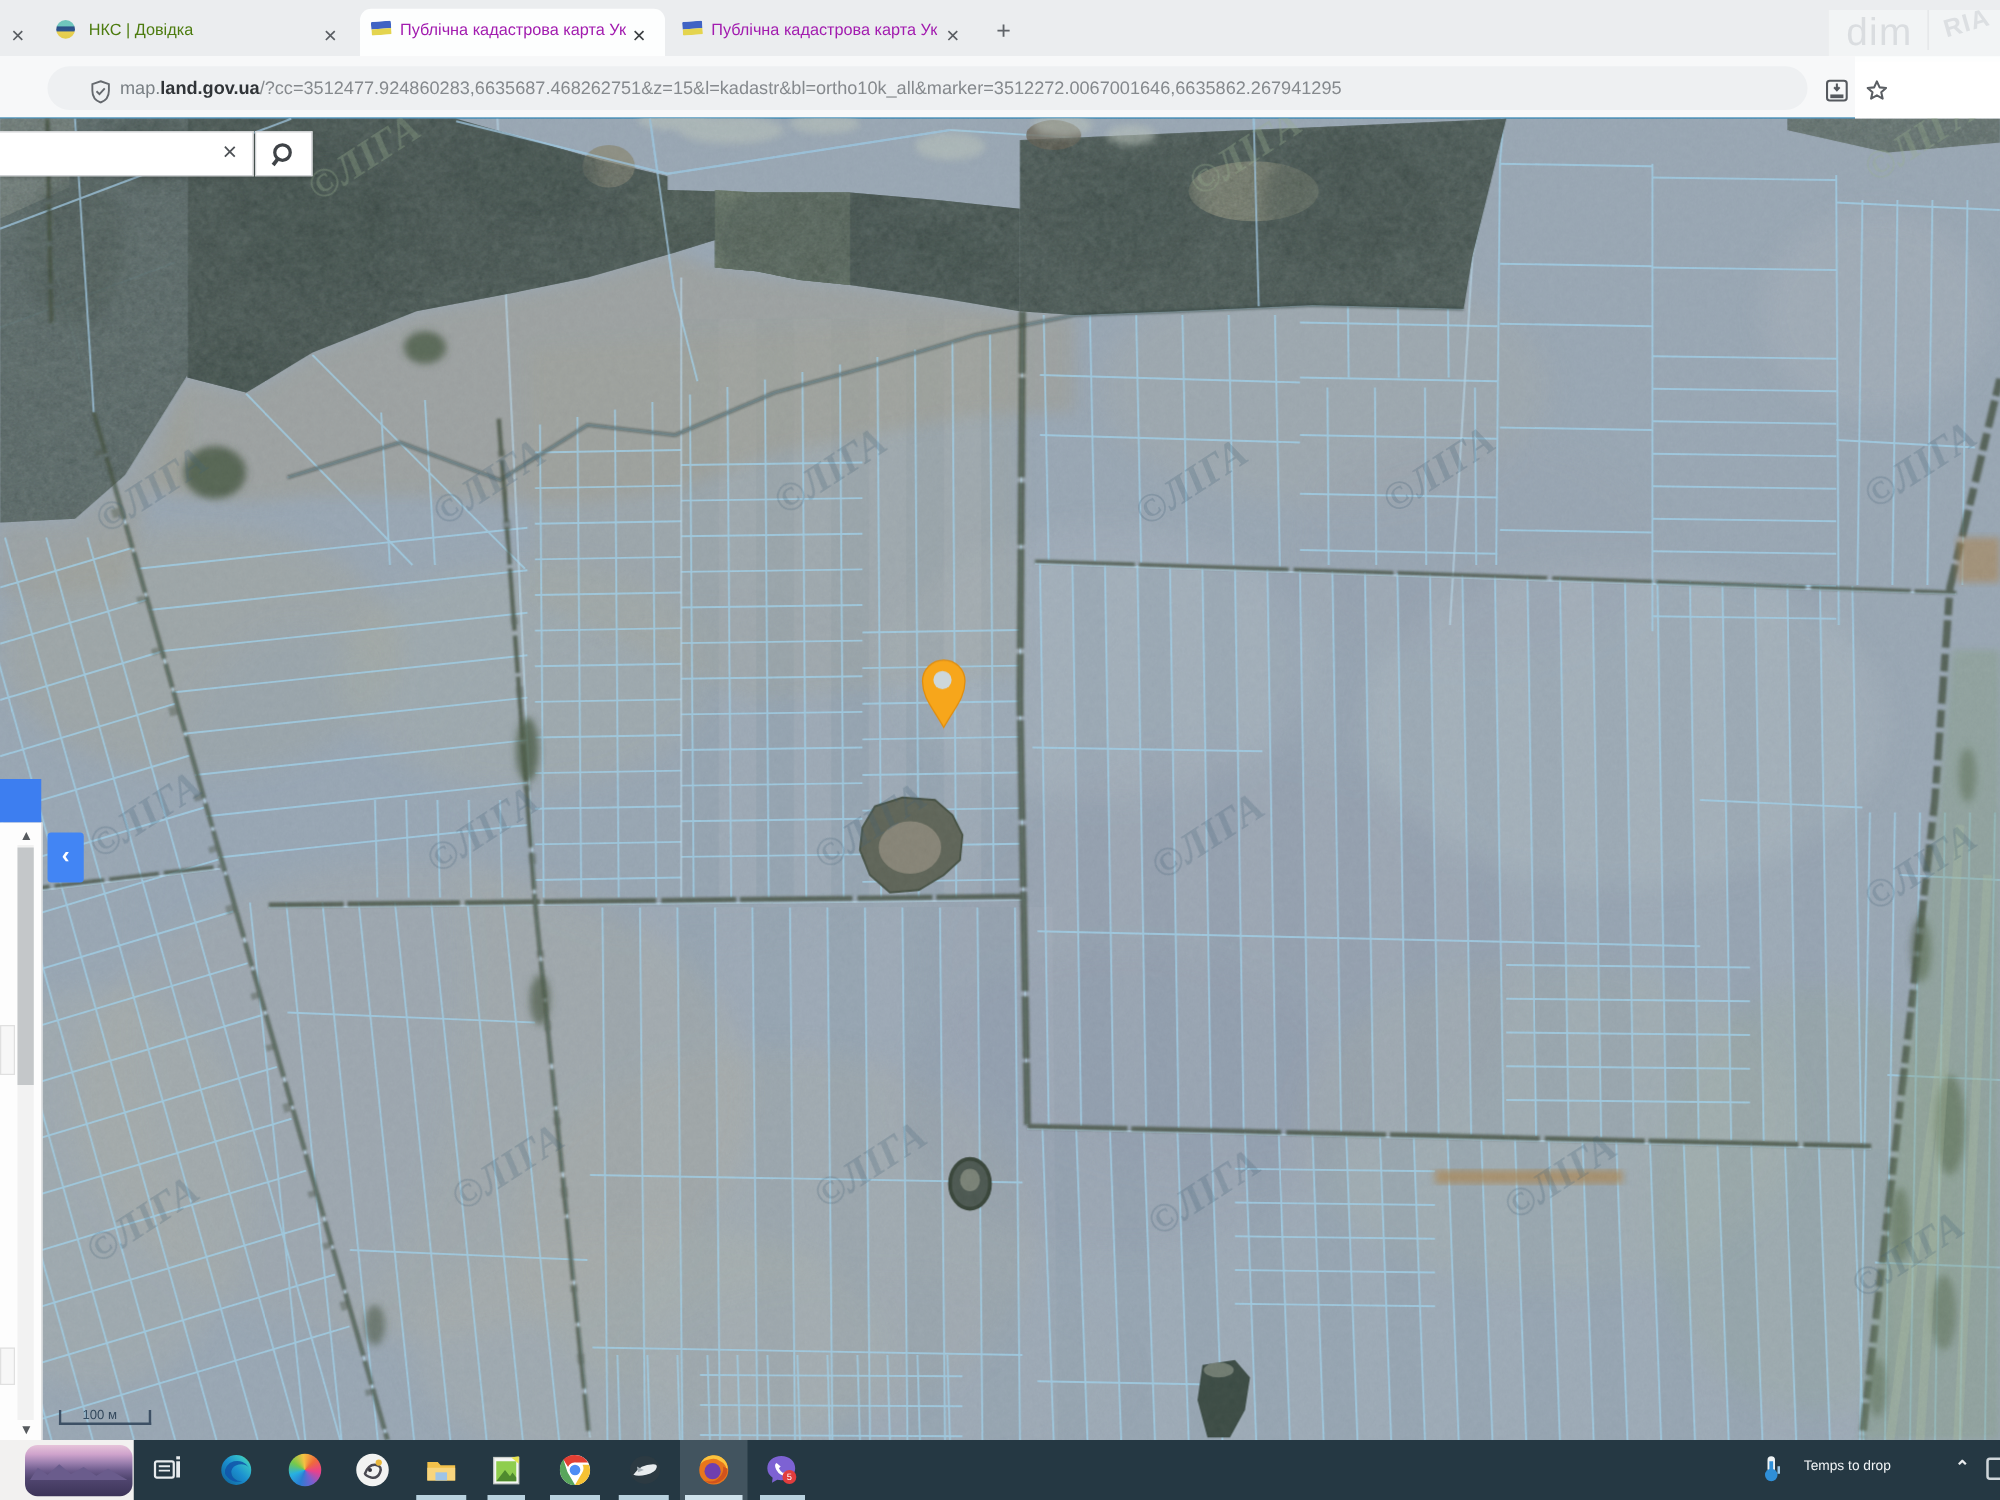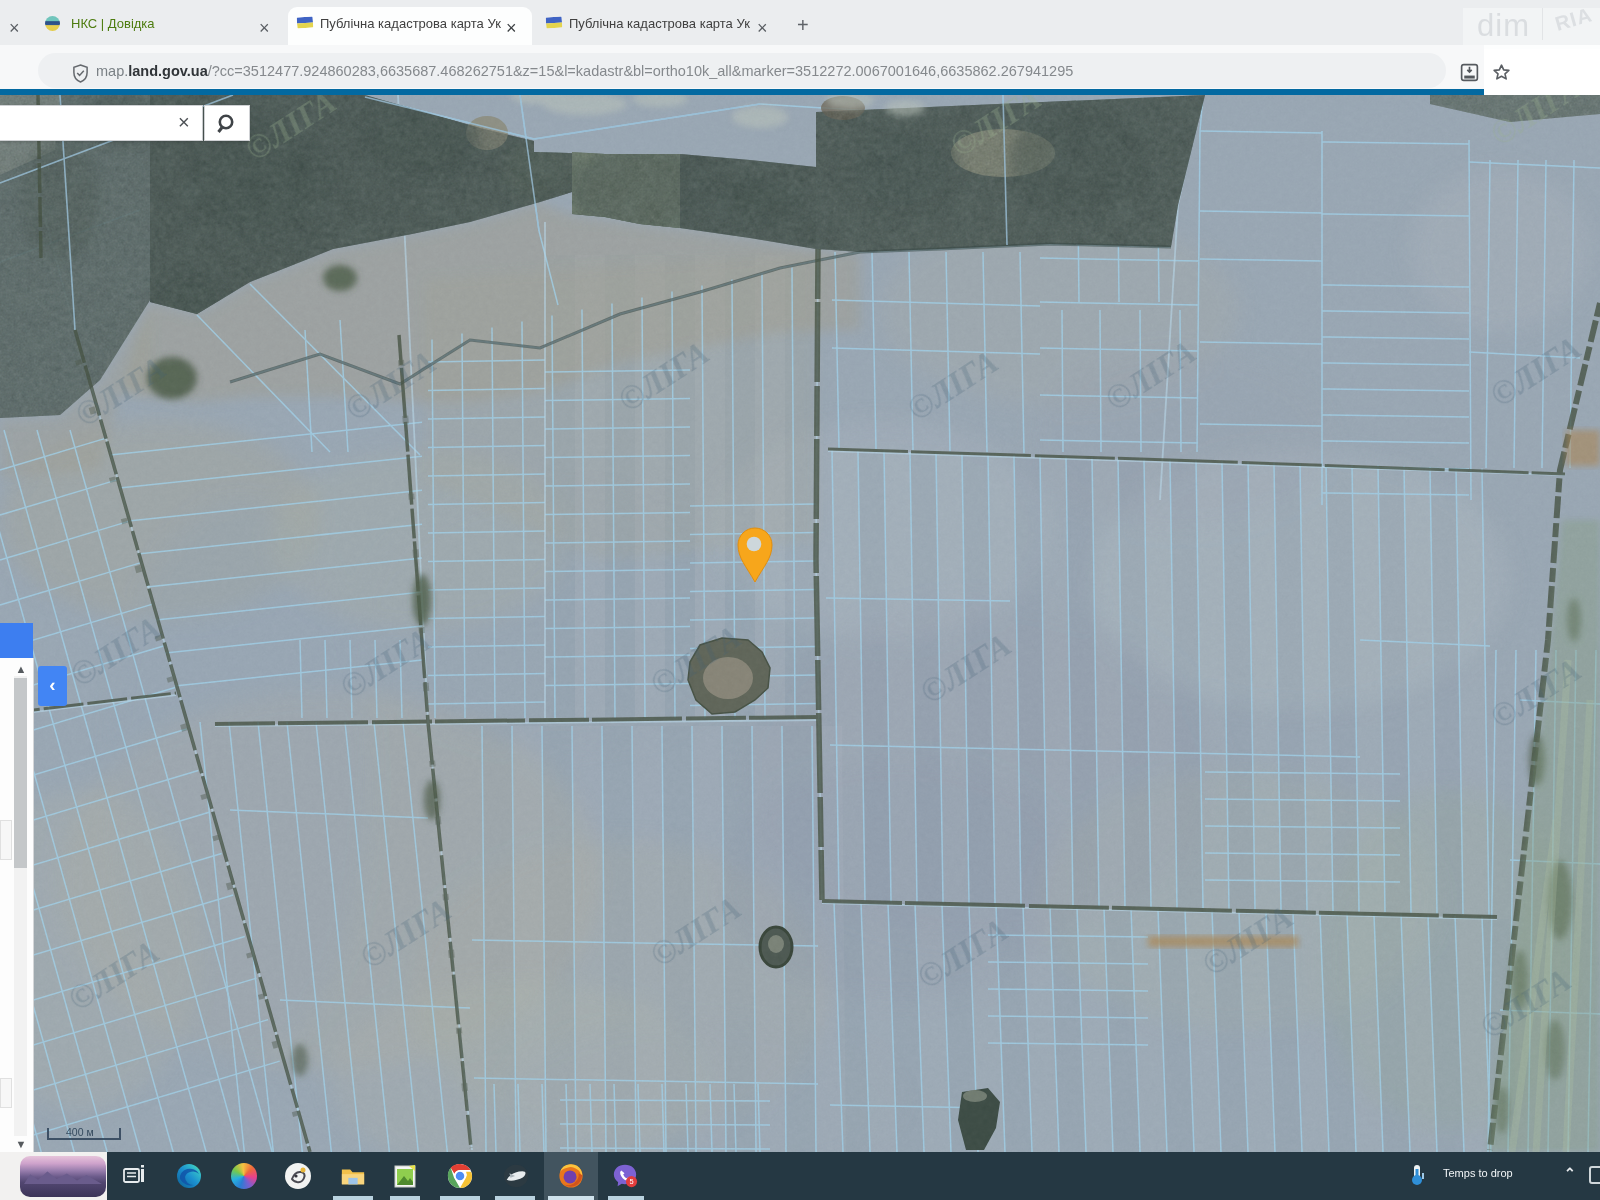--- a/index.html
+++ b/index.html
@@ -1,25 +1,25 @@
 <!DOCTYPE html>
 <html><head><meta charset="utf-8"><title>t</title><style>
 *{margin:0;padding:0;box-sizing:border-box}
 html,body{width:1600px;height:1200px;overflow:hidden;font-family:"Liberation Sans",sans-serif;background:#fff}
 #stage{position:relative;width:1600px;height:1200px;filter:blur(0.38px)}
 
 #tabbar{position:absolute;left:0;top:0;width:1600px;height:45px;background:#ebedef}
 .tab-x{position:absolute;color:#5a5e63;font-size:18px;line-height:1;font-family:"Liberation Sans",sans-serif}
-.tabtitle{position:absolute;top:16px;font-size:13px;color:#404040;white-space:nowrap;overflow:hidden}
+.tabtitle{position:absolute;top:16px;font-size:13px;color:#a21caf;white-space:nowrap;overflow:hidden}
 #activetab{position:absolute;left:288px;top:7px;width:244px;height:38px;background:#fdfefe;border-radius:9px 9px 0 0}
 .flagicon{position:absolute;width:16px;height:11px;overflow:hidden;border-radius:1px;transform:rotate(-4deg)}
 .flagicon .b{position:absolute;left:0;top:0;width:16px;height:6px;background:#3f63c4}
 .flagicon .y{position:absolute;left:0;top:6px;width:16px;height:5px;background:#e4d44e}
 #newtab{position:absolute;left:797px;top:15px;color:#5f6368;font-size:20px;line-height:1}
-#toolbar{position:absolute;left:0;top:45px;width:1484px;height:50px;background:#f7f8f9;border-bottom:6px solid #0369a1}
+#toolbar{position:absolute;left:0;top:45px;width:1484px;height:50px;background:#f7f8f9;border-bottom:1px solid #0369a1}
 #omnibox{position:absolute;left:38px;top:8px;width:1408px;height:35px;background:#eef0f2;border-radius:18px}
 #urltext{position:absolute;left:96px;top:18px;font-size:14.5px;color:#85898d;white-space:nowrap}
 #urltext b{color:#303438;font-weight:bold}
 #urltext .m{color:#7a8085}
 
 #dimria{position:absolute;left:1463px;top:8px;width:144px;height:41px;background:rgba(251,252,252,0.45);display:flex;align-items:flex-start}
 #dimria .d{font-size:31px;color:#dadde0;margin-left:14px;letter-spacing:1px}
 #dimria .sep{width:1px;height:32px;background:#e2e4e6;margin-left:12px}
 #dimria .r{font-size:20px;font-weight:bold;color:#dcdfe2;transform:rotate(-16deg);margin-left:12px;letter-spacing:1px}
 
@@ -635,21 +635,21 @@
 <div id="panelhead"></div>
 <div id="panel"></div>
 <span class="sb-arrow" style="top:663px">▲</span>
 <div id="sb-track"></div>
 <div id="sb-thumb"></div>
 <span class="sb-arrow" style="top:1138px">▼</span>
 <div class="panelitem" style="top:820px;height:40px"></div>
 <div class="panelitem" style="top:1078px;height:30px"></div>
 <div id="collapsebtn">‹</div>
 <div id="scalebar">
-      <span>400 м</span>
+      <span>100 м</span>
     </div>
 
 <div id="taskbar"></div>
 <div id="widgettile"></div>
 <div id="widgetimg"></div>
 <div id="fftile"></div>
 <svg class="tbicon" style="left:121px" width="26" height="26" viewBox="0 0 26 26">
   <rect x="3" y="6" width="15" height="13" rx="1.5" fill="none" stroke="#e8ecee" stroke-width="1.8"></rect>
   <line x1="6" y1="10" x2="15" y2="10" stroke="#e8ecee" stroke-width="1.5"></line>
   <line x1="6" y1="13.5" x2="15" y2="13.5" stroke="#e8ecee" stroke-width="1.5"></line>

